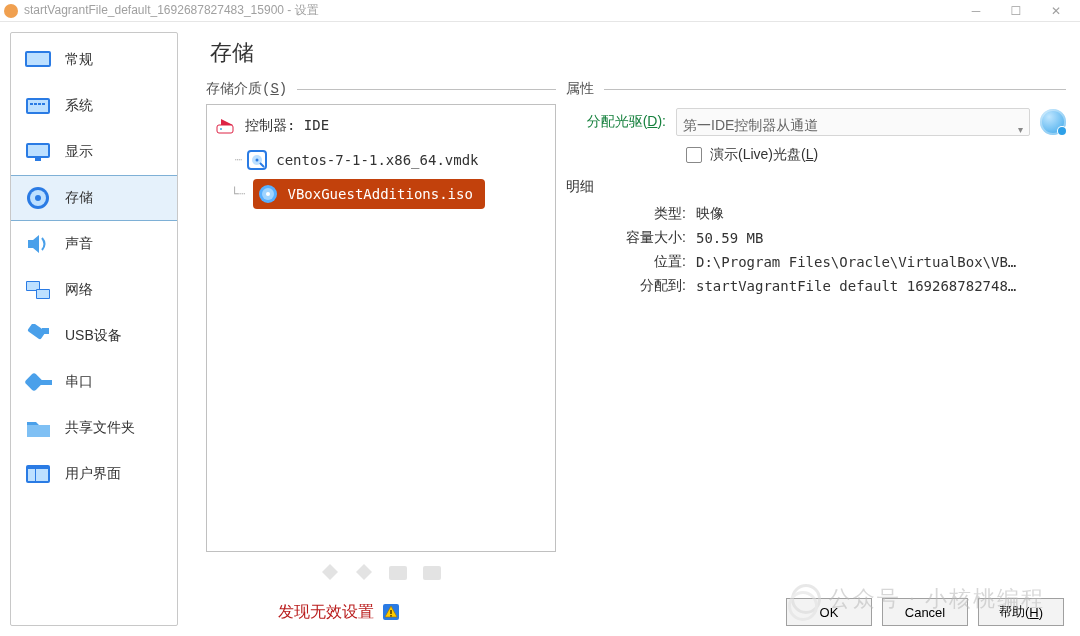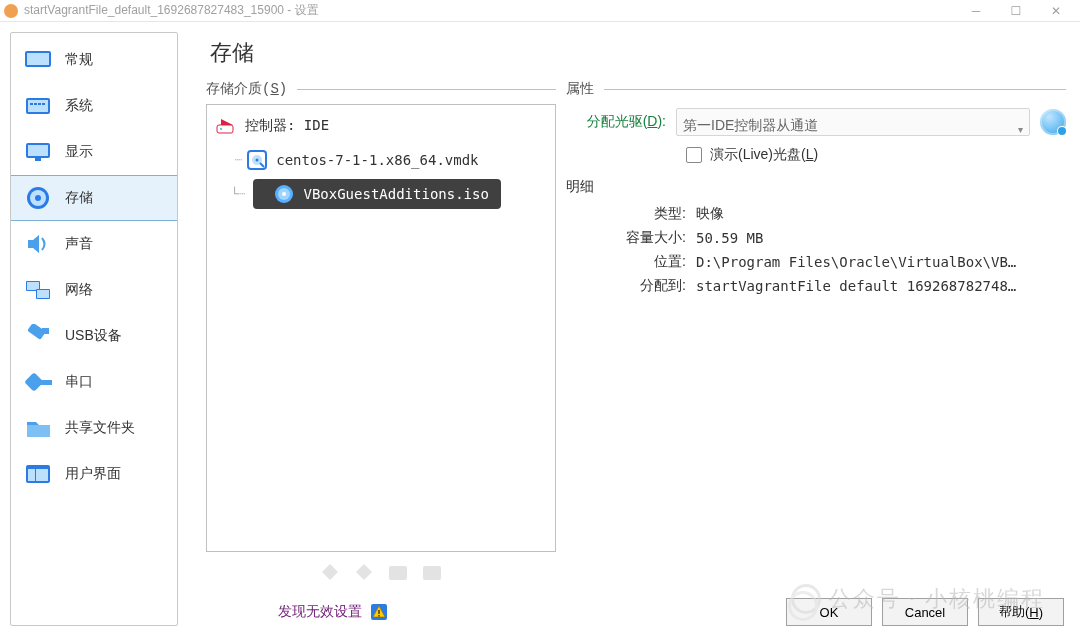--- a/index.html
+++ b/index.html
@@ -29,21 +29,21 @@
   .tree-wrap { flex:0 0 350px; display:flex; flex-direction:column; }
   .group-header { display:flex; align-items:center; color:#555; font-size:14px; margin-bottom:6px;}
   .group-header .gh-label { padding-right:6px; white-space:nowrap;font-family:Liberation Mono, monospace;}
   .group-header .gh-line { flex:1; border-top:1px solid #c0c0c0; height:0; margin-left:4px;}
   .tree { flex:1; border:1px solid #c0c0c0; background:#fff; padding:4px 0; position:relative; min-height:420px;}
   .tree-row { height:34px; display:flex; align-items:center; padding-left:8px; font-family: Consolas, monospace; font-size:14px; color:#333; white-space:nowrap;}
   .tree-row .row-icon { width:22px; height:22px; display:flex; align-items:center; justify-content:center; margin-right:8px;}
   .tree-row.l1 { padding-left: 28px; }
   .tree-row.l1sel { padding-left: 24px; }
   .tree-connector { color:#aaa; font-family:monospace; margin-right:4px; font-size:12px;}
-  .tree-pill { display:flex; align-items:center; background:#404040; color:#fff; border-radius:4px; height:30px; padding:0 12px 0 20px; margin-left:4px;}
+  .tree-pill { display:flex; align-items:center; background:#c2410c; color:#fff; border-radius:4px; height:30px; padding:0 12px 0 4px; margin-left:4px;}
   .tree-toolbar { display:flex; justify-content:center; gap:10px; padding:8px 0 4px 0;}
   .tool-icon { width:24px; height:24px; opacity:.35; }
   
   
   .attrs { flex:1; display:flex; flex-direction:column; }
   .attr-row { display:flex; align-items:center; padding:4px 0; font-size:14px;}
   .attr-label { width:110px; text-align:right; padding-right:10px; color:#15803d;}
   u.hot { text-decoration:underline; }
   .dropdown { flex:1; display:flex; align-items:flex-end; border:1px solid #d6d6d6; background:#fafafa; border-radius:2px; height:28px; padding:0 6px; color:#666;}
   .dropdown .dd-text { flex:1; font-family: "Microsoft YaHei", sans-serif;}
@@ -55,21 +55,21 @@
   .chk { width:16px; height:16px; border:1px solid #888; margin-right:8px; border-radius:2px;}
   
   
   .details-label { color:#333; font-size:14px; margin:4px 0 6px 0;}
   .detail-row { display:flex; align-items:center; padding:3px 0; font-size:14px;}
   .detail-label { width:130px; text-align:right; padding-right:10px; color:#333;}
   .detail-val { flex:1; color:#333; font-family:"Microsoft YaHei", Consolas, monospace; overflow:hidden; text-overflow:ellipsis; white-space:nowrap;}
   
   
   .footer { display:flex; align-items:center; padding:10px 6px 0 6px; }
-  .footer .warn { display:flex; align-items:center; gap:8px; color:#701a75; font-size:14px; padding-left:70px;}
+  .footer .warn { display:flex; align-items:center; gap:8px; color:#b91c1c; font-size:16px; padding-left:70px;}
   .footer .warn-icon { width:18px; height:18px; }
   .footer .spacer { flex:1; }
   .footer .btn { min-width:86px; height:28px; border:1px solid #a0a0a0; background:#f3f3f3; margin-left:10px; display:flex; align-items:center; justify-content:center; font-size:13px; cursor:default; padding:0 14px;}
   
   .watermark { position:absolute; right:35px; bottom:22px; color:#b8b8b8; opacity:.55; font-size:22px; display:flex; align-items:center; gap:8px; pointer-events:none; font-family:"Microsoft YaHei"; letter-spacing:2px;}
   .watermark .wm-circ { width:30px; height:30px; border-radius:50%; border:3px solid #d6d6d6; position:relative;}
   .watermark .wm-circ::before { content:""; position:absolute; left:-6px; top:4px; width:24px; height:24px; border-radius:50%; border:3px solid #e0e0e0;}
 </style>
 </head>
 <body>

